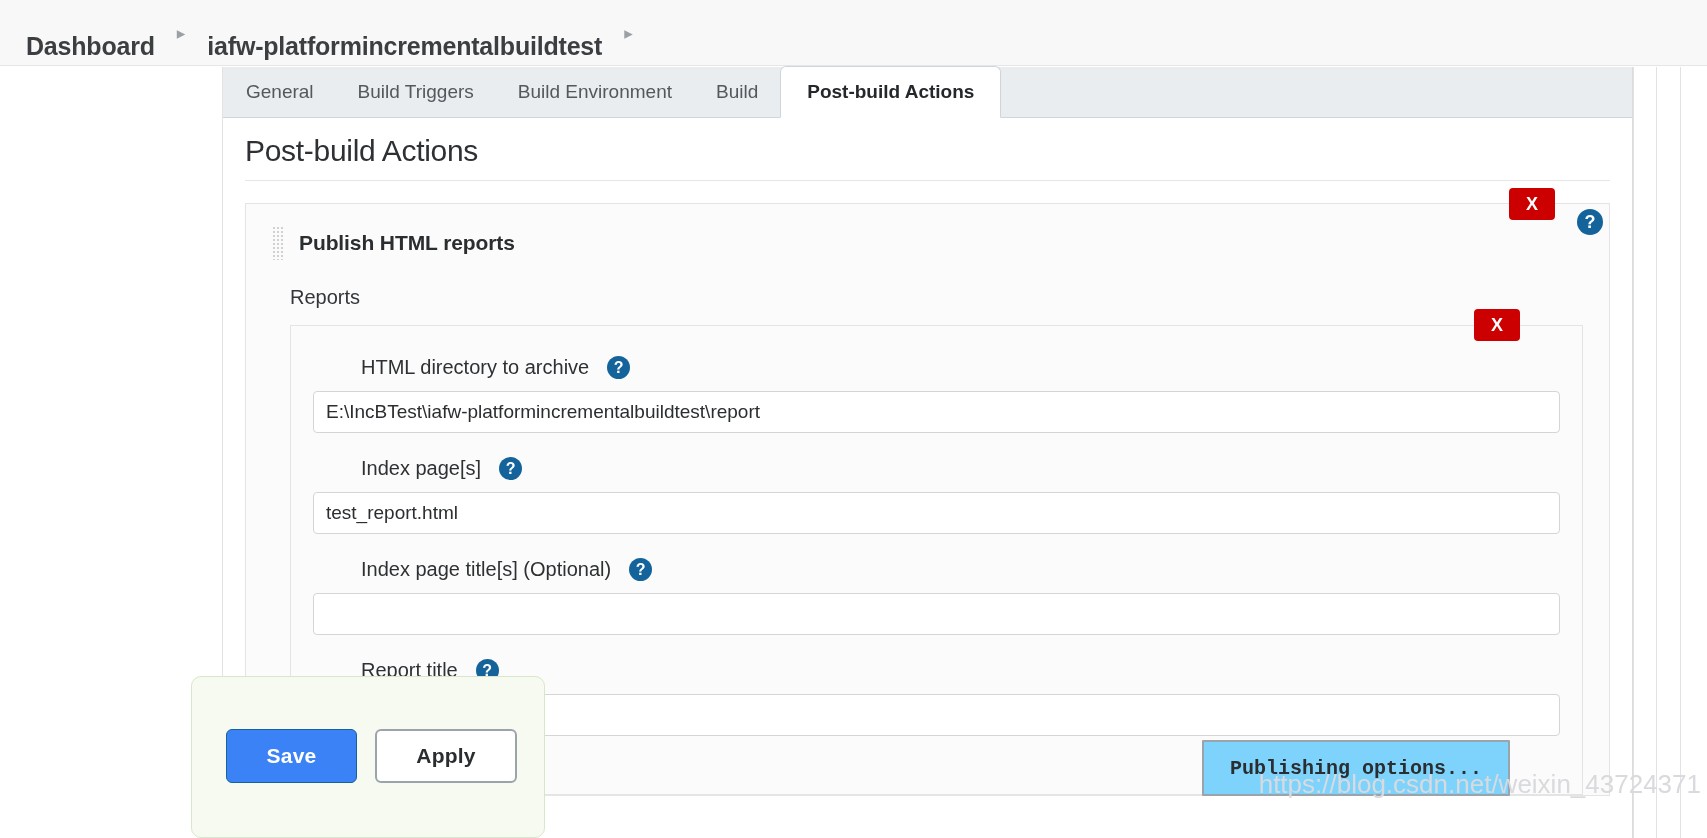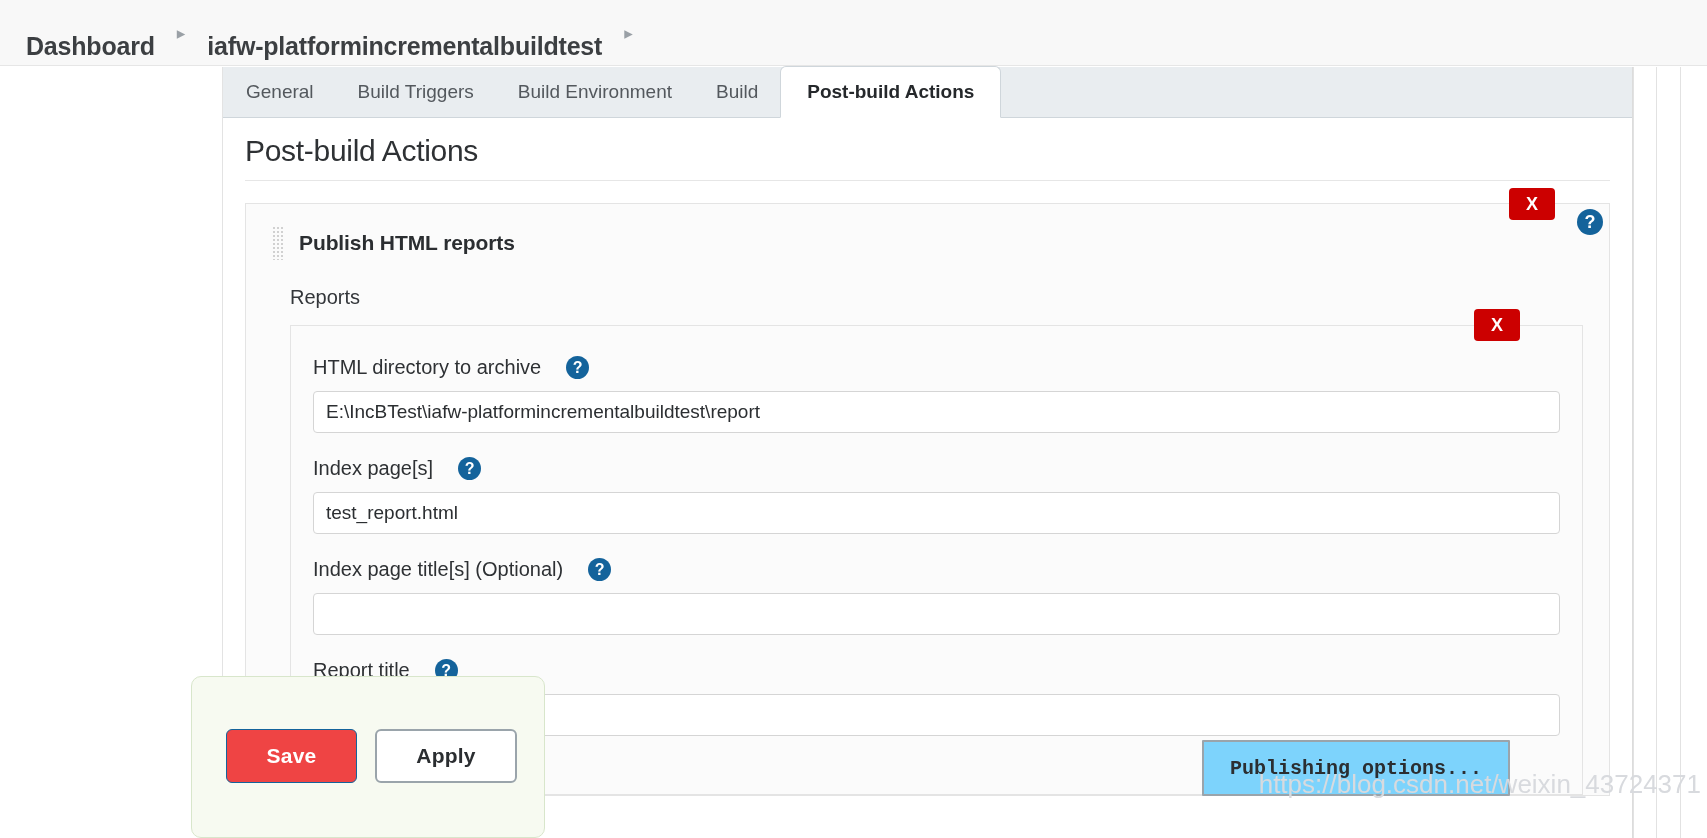--- a/index.html
+++ b/index.html
@@ -163,24 +163,25 @@
     min-height: 470px;
   }
 
   
   .field {
     margin-bottom: 24px;
   }
   .field-label {
     display: flex;
     align-items: center;
-    gap: 25px;
+    gap: 18px;
     font-size: 20px;
     color: #2e3134;
     margin-bottom: 12px;
+    margin-left: 48px;
   }
   .text-input {
     display: block;
     width: 100%;
     height: 42px;
     box-sizing: border-box;
     border: 1px solid #d5d5d5;
     border-radius: 4px;
     background: #ffffff;
     font-family: "Liberation Sans", sans-serif;
@@ -260,21 +261,21 @@
     border-radius: 6px;
     cursor: pointer;
     height: 54px;
     box-sizing: border-box;
     display: inline-flex;
     align-items: center;
     justify-content: center;
     letter-spacing: 0.2px;
   }
   .btn-save {
-    background: #ef4444;
+    background: #3b82f6;
     color: #ffffff;
     border: 1px solid #14639b;
     width: 131px;
   }
   .btn-apply {
     background: #ffffff;
     color: #2b2e31;
     border: 2px solid #9aa4ab;
     width: 142px;
   }

